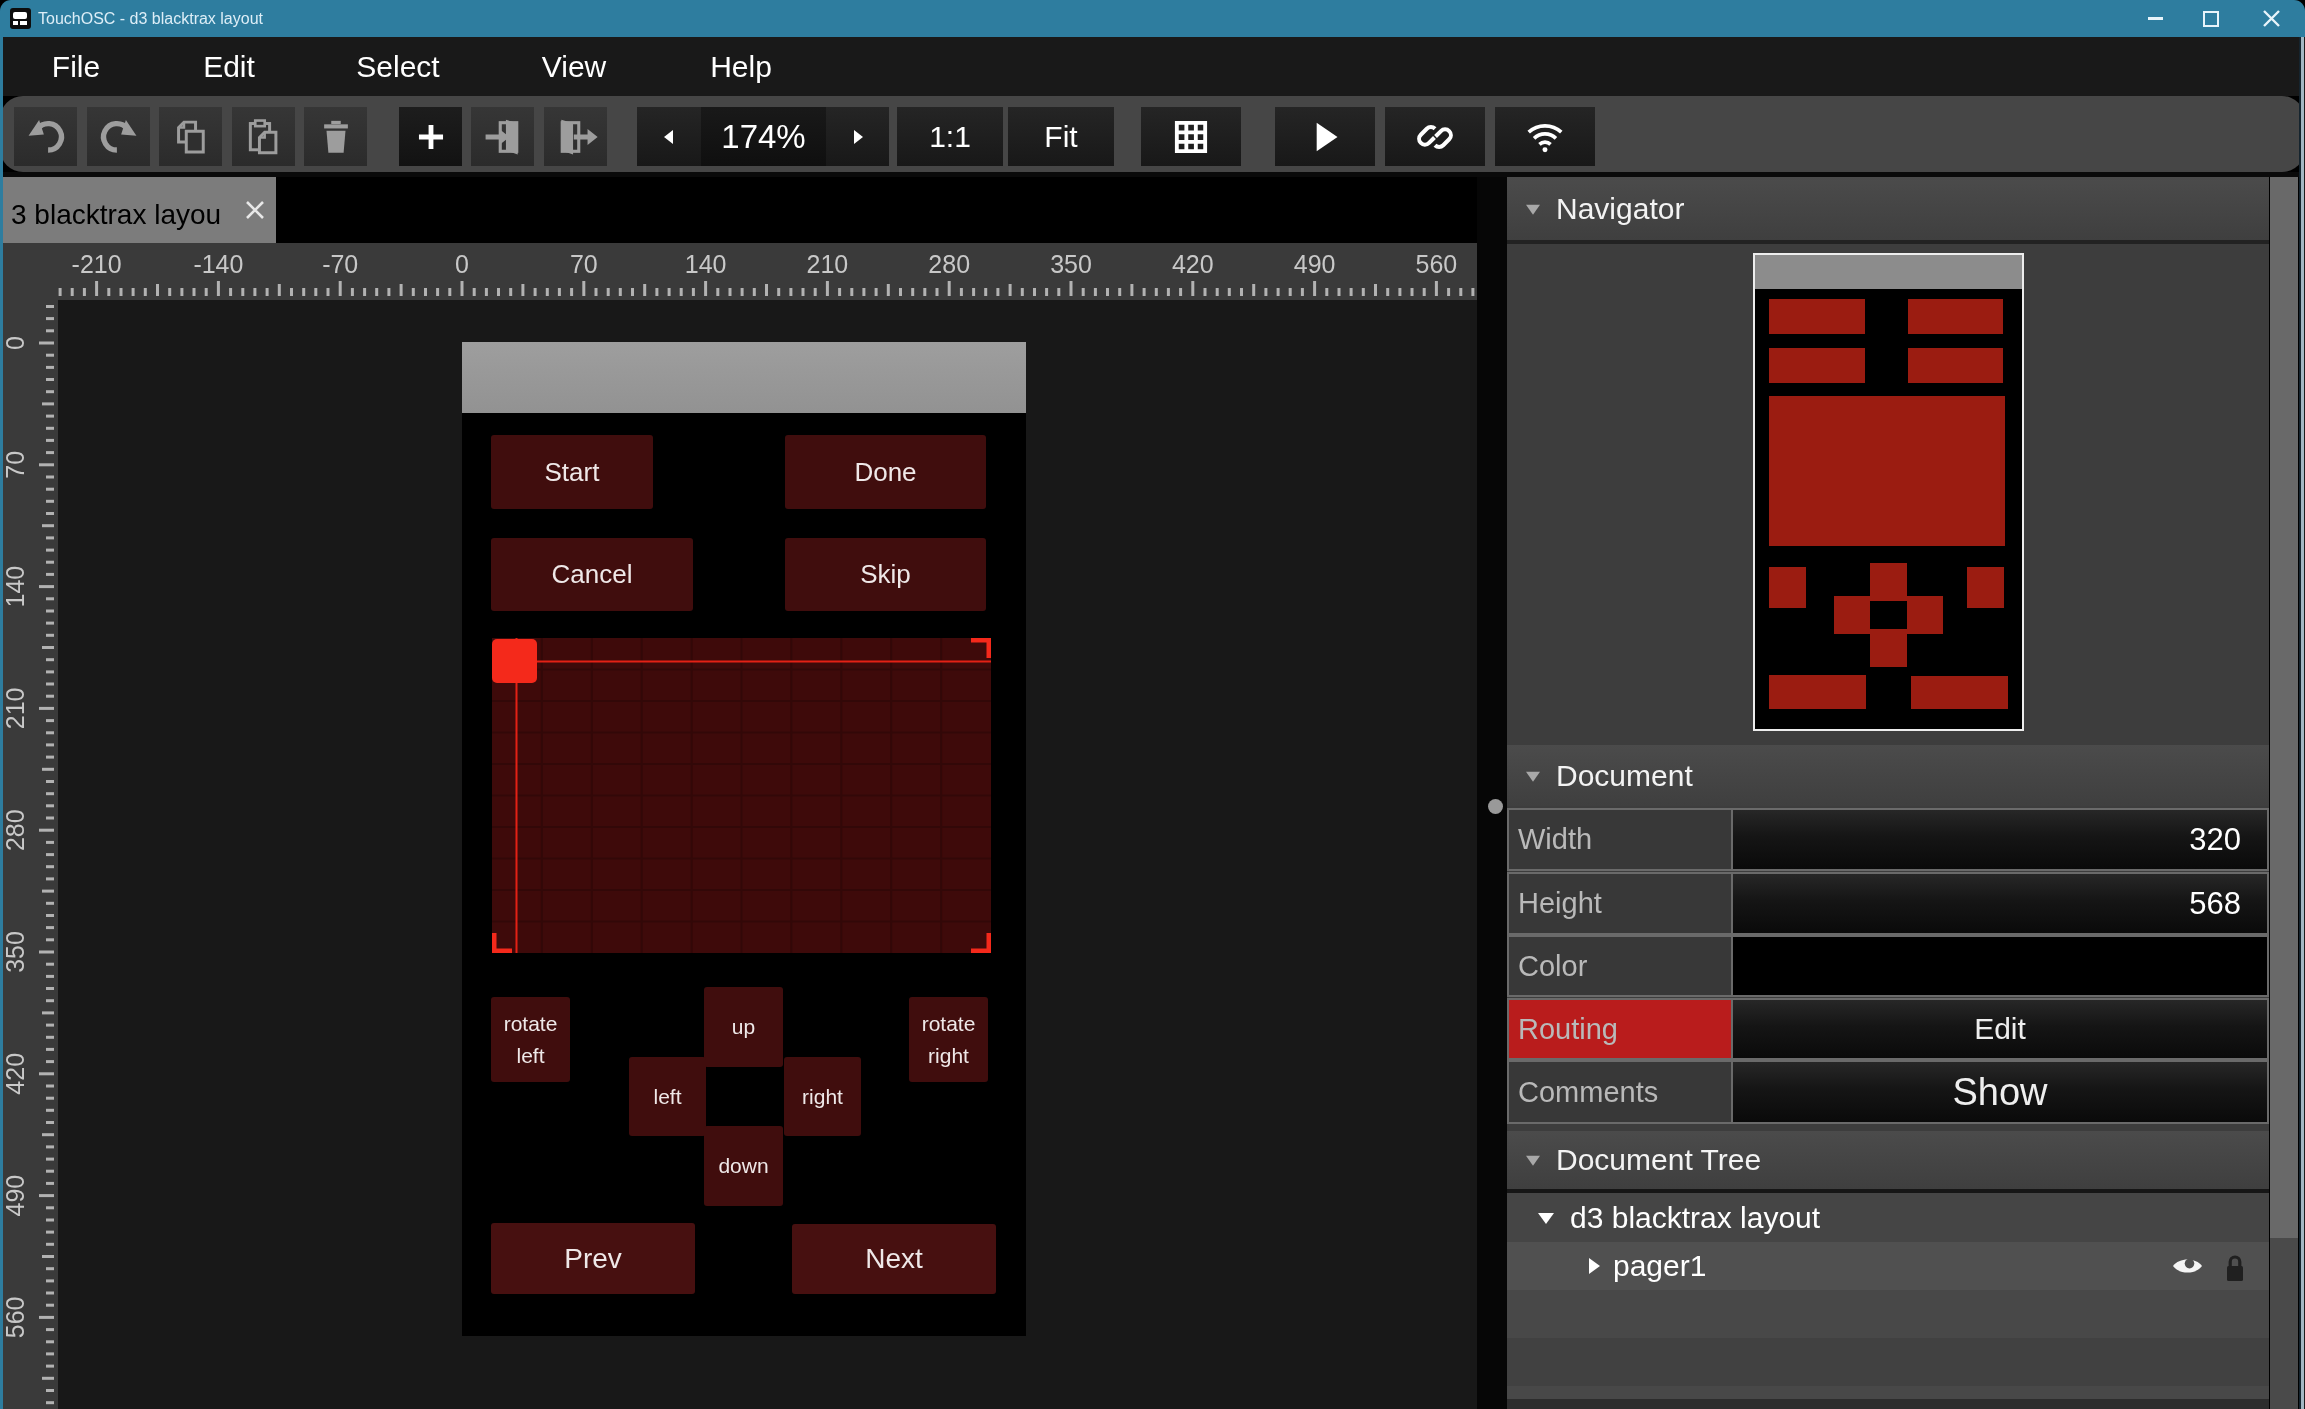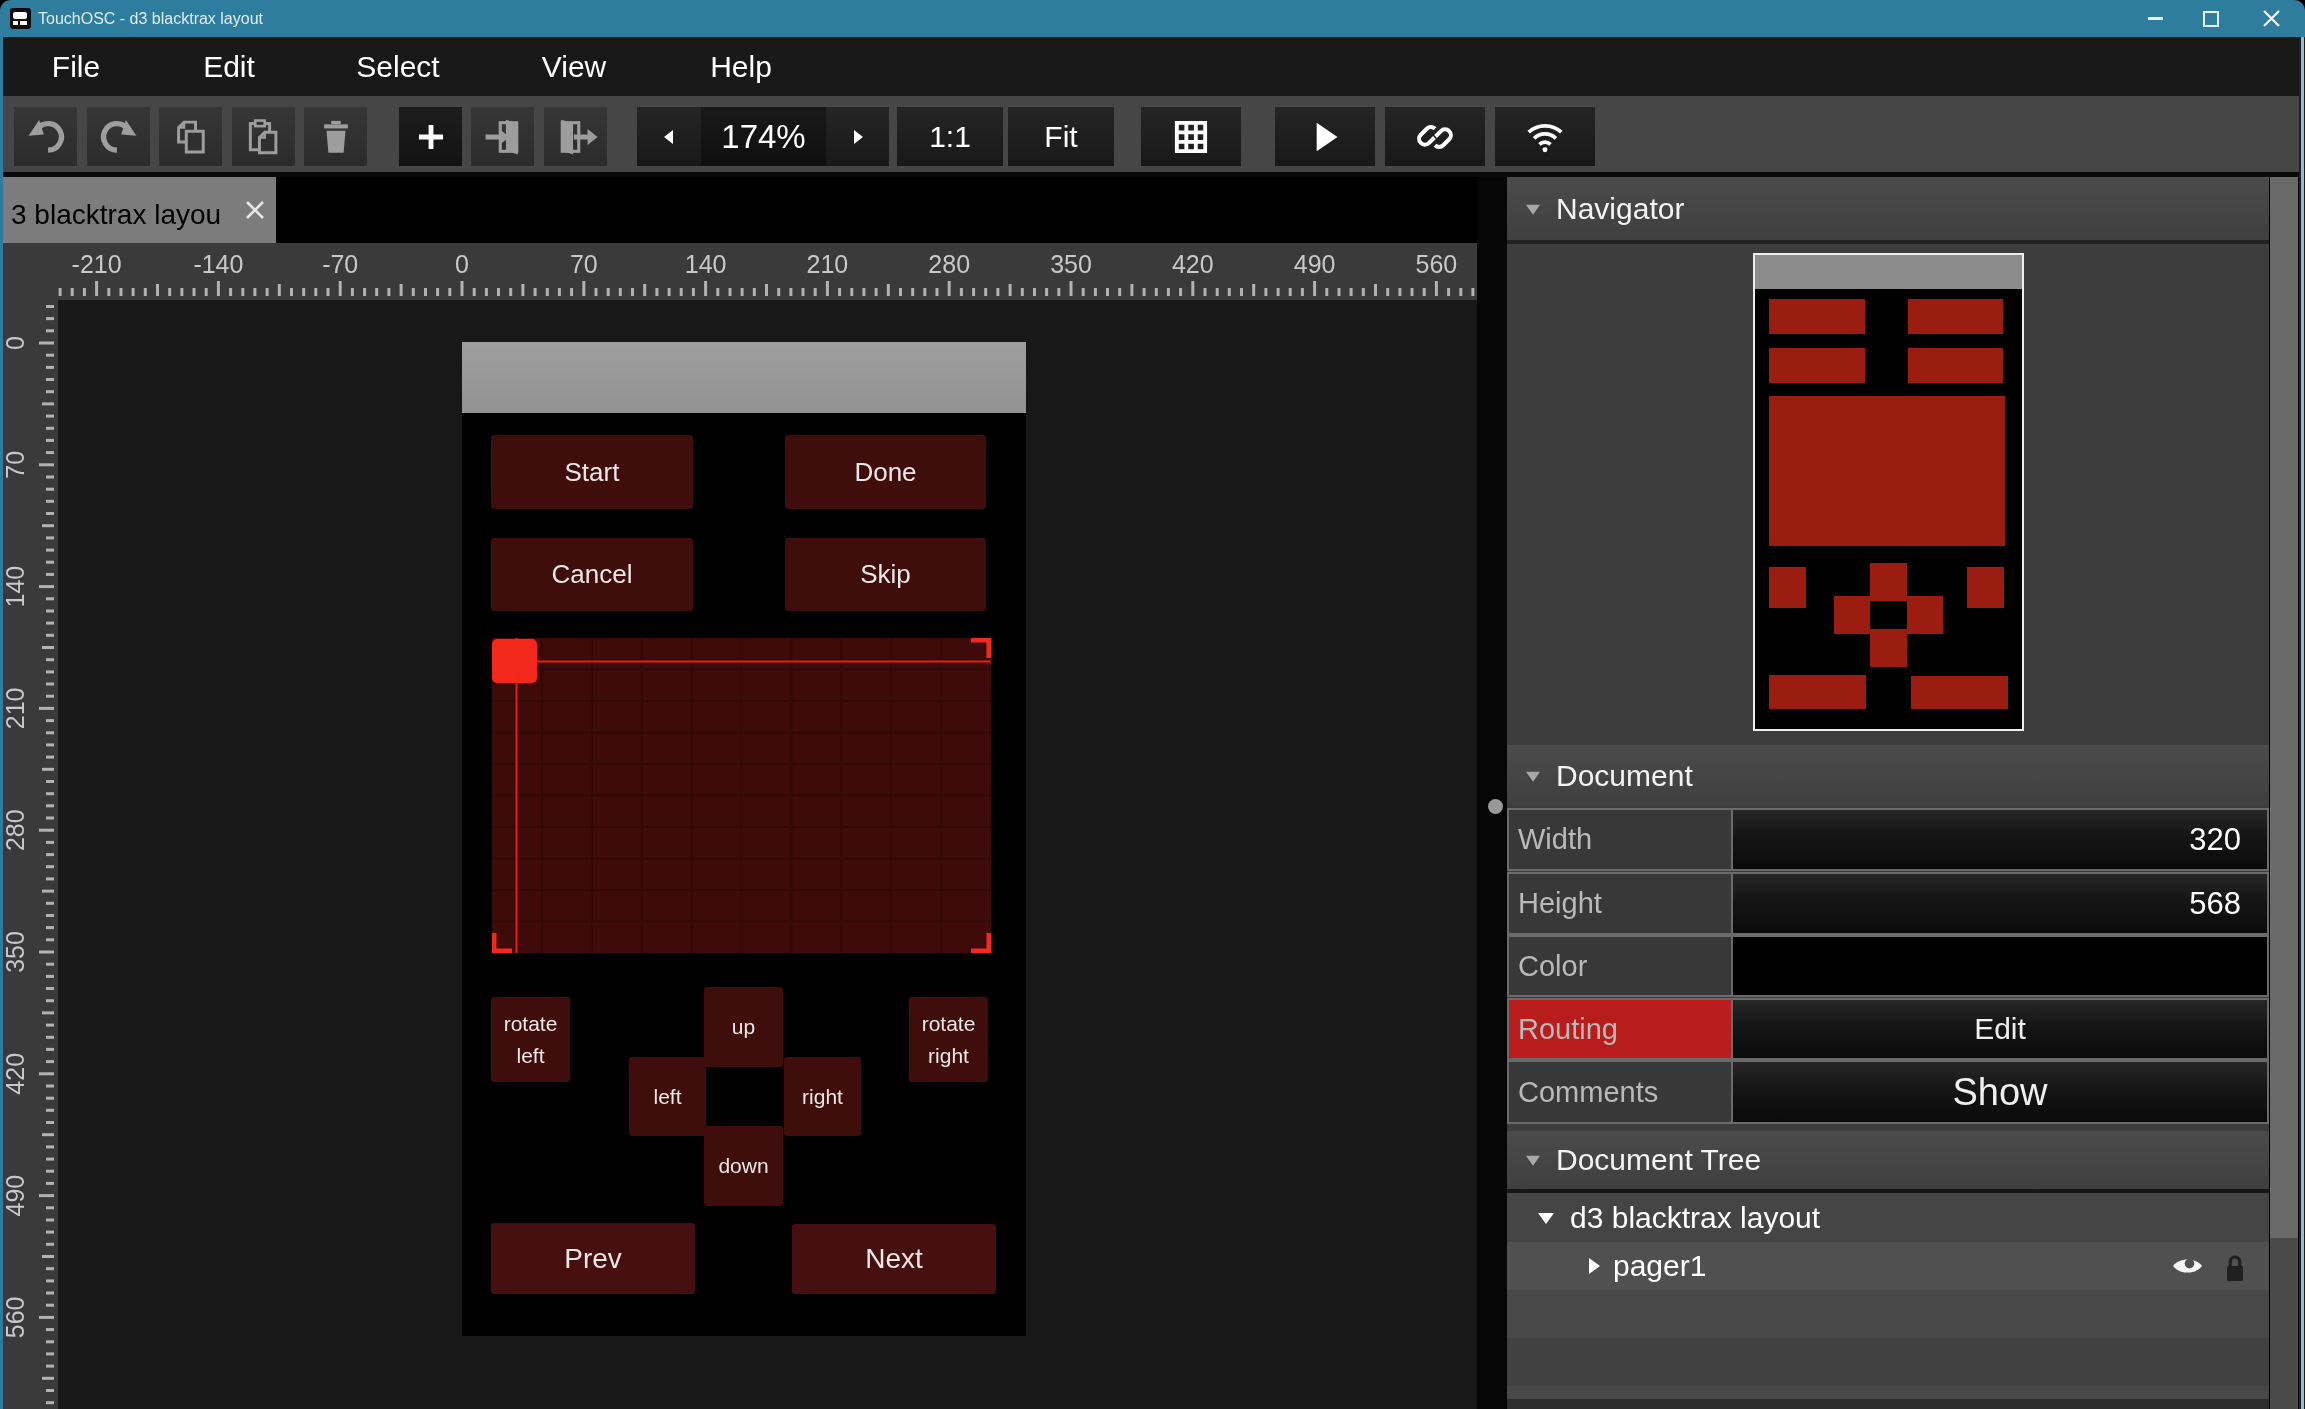--- a/index.html
+++ b/index.html
@@ -13,21 +13,21 @@
       <path d="M2 2 L17 17 M17 2 L2 17" stroke="#e8f4fa" stroke-width="2.4" fill="none"></path>
     </svg>
   </div>
 <div style="position:absolute;left:0px;top:37px;width:2305px;height:59px;background:#191919;">
     <div style="position:absolute;left:76px;top:0;height:59px;transform:translateX(-50%);display:flex;align-items:center;color:#fff;font-size:30px;">File</div>
     <div style="position:absolute;left:229px;top:0;height:59px;transform:translateX(-50%);display:flex;align-items:center;color:#fff;font-size:30px;">Edit</div>
     <div style="position:absolute;left:398px;top:0;height:59px;transform:translateX(-50%);display:flex;align-items:center;color:#fff;font-size:30px;">Select</div>
     <div style="position:absolute;left:574px;top:0;height:59px;transform:translateX(-50%);display:flex;align-items:center;color:#fff;font-size:30px;">View</div>
     <div style="position:absolute;left:741px;top:0;height:59px;transform:translateX(-50%);display:flex;align-items:center;color:#fff;font-size:30px;">Help</div>
   </div>
-<div style="position:absolute;left:0px;top:96px;width:2305px;height:76px;background:#464646;">
+<div style="position:absolute;left:0px;top:96px;width:2305px;height:76px;background:#464646;border-radius:23px;">
     <div style="position:absolute;left:14px;top:11px;width:63px;height:59px;background:linear-gradient(#363636,#2b2b2b);">
       <div style="position:absolute;inset:0;display:flex;align-items:center;justify-content:center;">
         <svg width="46" height="46" viewBox="0 0 24 24">
           <path d="M7.6 7.8 A 6.9 6.9 0 1 1 13.1 18.8" fill="none" stroke="#9d9d9d" stroke-width="2.8"></path>
           <path d="M2.9 11.4 L10.9 10.7 L8.4 3.1 Z" fill="#9d9d9d"></path>
         </svg>
       </div>
     </div>
     <div style="position:absolute;left:87px;top:11px;width:63px;height:59px;background:linear-gradient(#363636,#2b2b2b);">
       <div style="position:absolute;inset:0;display:flex;align-items:center;justify-content:center;">
@@ -389,21 +389,21 @@
     <rect x="44" y="1052.4" width="8" height="3" fill="#b2b2b2"></rect>
     <rect x="44" y="1064.6" width="8" height="3" fill="#b2b2b2"></rect>
     <rect x="40" y="1076.8" width="12" height="3" fill="#b2b2b2"></rect>
     <rect x="44" y="1089.0" width="8" height="3" fill="#b2b2b2"></rect>
     <rect x="44" y="1101.2" width="8" height="3" fill="#b2b2b2"></rect>
   </svg>
 <div style="position:absolute;left:2px;top:243px;width:56px;height:57px;background:#3a3a3a;"></div>
 <div style="position:absolute;left:58px;top:300px;width:1419px;height:1109px;background:#181818;"></div>
 <div style="position:absolute;left:462px;top:342px;width:564px;height:994px;background:#000;">
     <div style="position:absolute;left:0px;top:0px;width:564px;height:71px;background:linear-gradient(#9e9e9e,#929292);"></div>
-    <div style="position:absolute;left:29px;top:93px;width:202px;height:74px;background:#400d0d;border-radius:3px;">
+    <div style="position:absolute;left:29px;top:93px;width:162px;height:74px;background:#400d0d;border-radius:3px;">
       <div style="position:absolute;inset:0;display:flex;align-items:center;justify-content:center;text-align:center;color:#efe8e8;font-size:26px;">Start</div>
     </div>
     <div style="position:absolute;left:323px;top:93px;width:201px;height:74px;background:#400d0d;border-radius:3px;">
       <div style="position:absolute;inset:0;display:flex;align-items:center;justify-content:center;text-align:center;color:#efe8e8;font-size:26px;border-radius:15px;">Done</div>
     </div>
     <div style="position:absolute;left:29px;top:196px;width:202px;height:73px;background:#400d0d;border-radius:3px;">
       <div style="position:absolute;inset:0;display:flex;align-items:center;justify-content:center;text-align:center;color:#efe8e8;font-size:26px;">Cancel</div>
     </div>
     <div style="position:absolute;left:323px;top:196px;width:201px;height:73px;background:#400d0d;border-radius:3px;">
       <div style="position:absolute;inset:0;display:flex;align-items:center;justify-content:center;text-align:center;color:#efe8e8;font-size:26px;">Skip</div>

